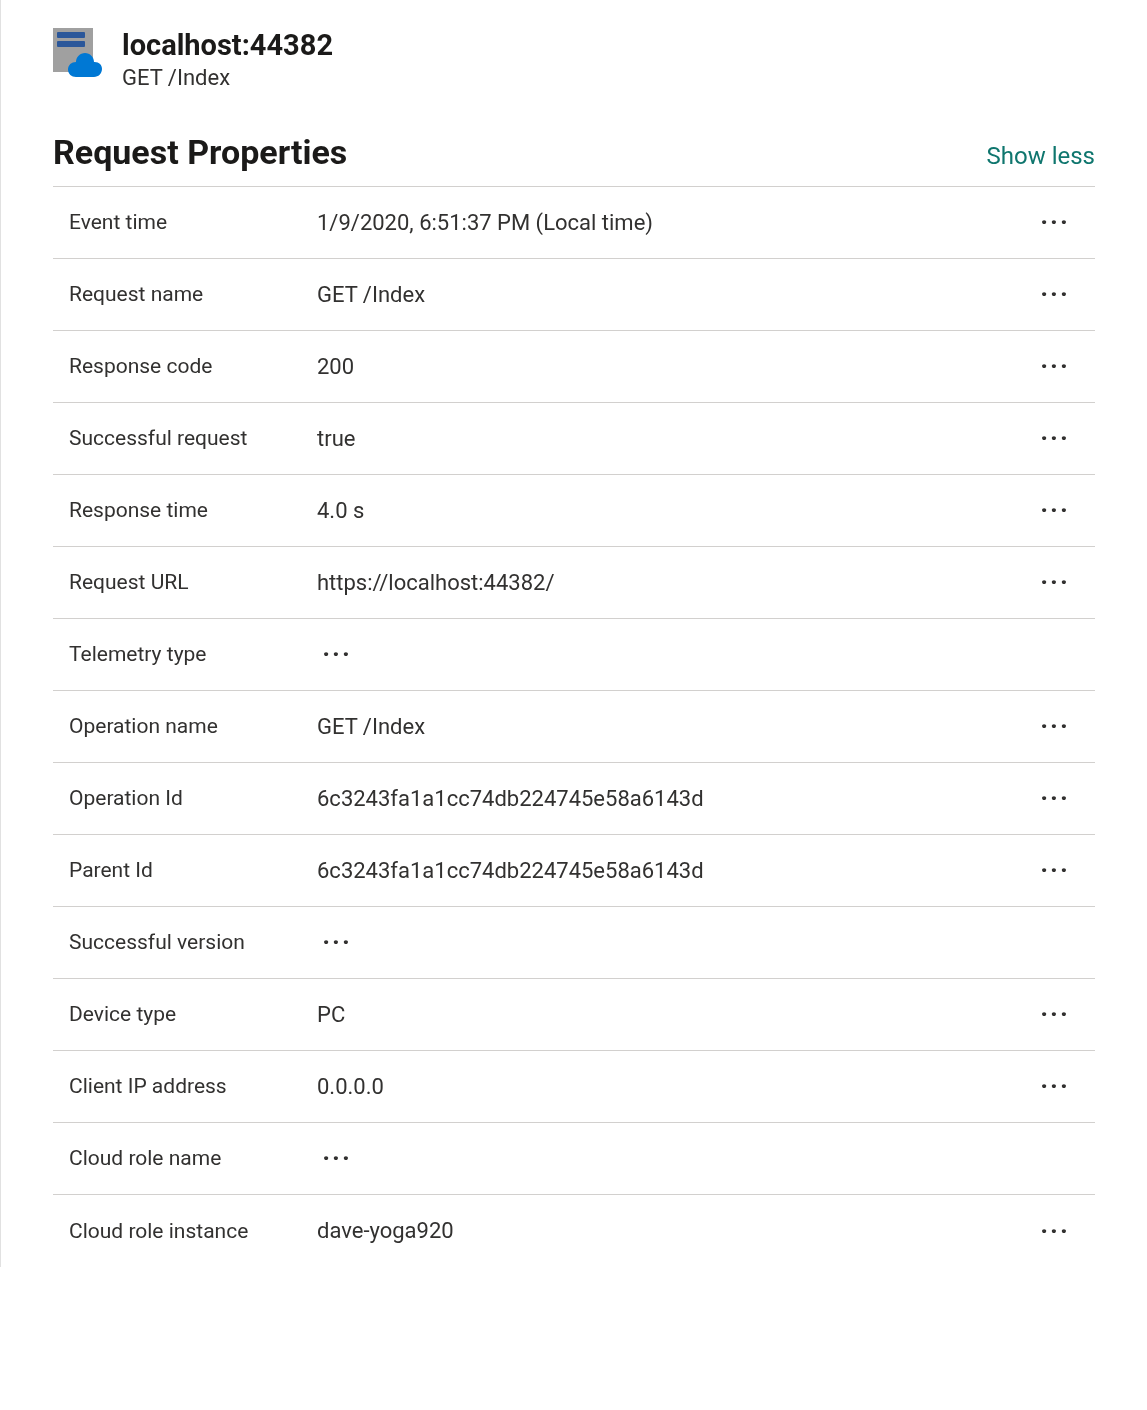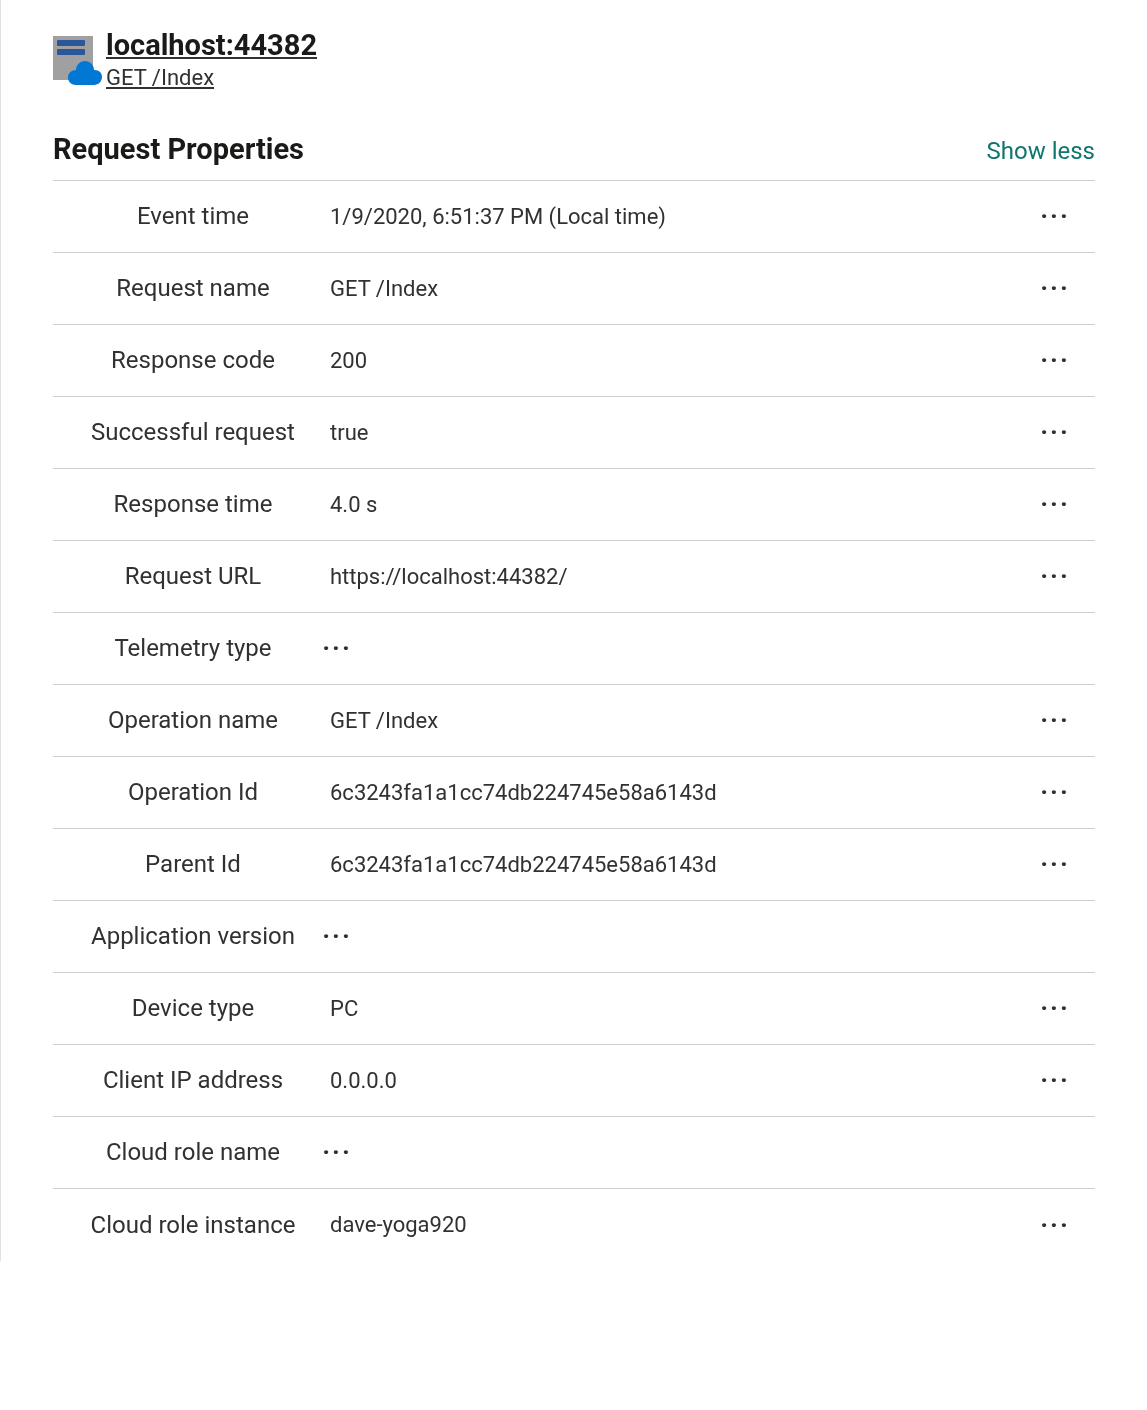--- a/index.html
+++ b/index.html
@@ -14,24 +14,23 @@
       font-size: 20px;
       width: 1147px;
       border-left: 1px solid #e1e1e1;
       padding: 0;
     }
     .container {
       padding: 28px 52px 0 52px;
     }
     .header {
       display: flex;
-      align-items: center;
-      gap: 8px;
+      align-items: flex-start;
+      gap: 24px;
       margin-bottom: 42px;
-      text-decoration: underline;
     }
     .app-icon {
       width: 45px;
       height: 45px;
       position: relative;
       flex-shrink: 0;
     }
     .app-icon .server-bg {
       position: absolute;
       top: 0;
@@ -74,21 +73,21 @@
       font-weight: 400;
     }
     .section-header {
       display: flex;
       align-items: baseline;
       justify-content: space-between;
       padding-bottom: 14px;
       border-bottom: 1px solid #d2d0ce;
     }
     .section-title {
-      font-size: 29px;
+      font-size: 34px;
       font-weight: 700;
       color: #1b1a19;
     }
     .show-less {
       font-size: 24px;
       color: #0f766e;
       cursor: pointer;
       font-weight: 400;
     }
     .prop-table {
@@ -99,33 +98,31 @@
       align-items: center;
       padding: 20px 0 20px 16px;
       border-bottom: 1px solid #d2d0ce;
       min-height: 72px;
     }
     .prop-row:last-child {
       border-bottom: none;
     }
     .prop-label {
       flex: 0 0 248px;
-      font-size: 24px;
-      color: #323130;
-      font-weight: 400;
-      text-align: center;
+      font-size: 21px;
+      color: #323130;
+      font-weight: 400;
     }
     .prop-value {
       flex: 1;
       font-size: 22px;
       color: #323130;
       font-weight: 400;
       word-break: break-all;
       padding-right: 12px;
-      margin-left: 13px;
     }
     .prop-actions {
       flex: 0 0 60px;
       display: flex;
       justify-content: center;
       align-items: center;
       cursor: pointer;
       color: #323130;
       padding-right: 20px;
     }
@@ -225,21 +222,21 @@
         </div>
       </div>
       <div class="prop-row">
         <div class="prop-label">Parent Id</div>
         <div class="prop-value">6c3243fa1a1cc74db224745e58a6143d</div>
         <div class="prop-actions">
           <span class="ellipsis-dots">···</span>
         </div>
       </div>
       <div class="prop-row">
-        <div class="prop-label">Application version</div>
+        <div class="prop-label">Successful version</div>
         <div class="prop-actions">
           <span class="ellipsis-dots">···</span>
         </div>
       </div>
       <div class="prop-row">
         <div class="prop-label">Device type</div>
         <div class="prop-value">PC</div>
         <div class="prop-actions">
           <span class="ellipsis-dots">···</span>
         </div>

